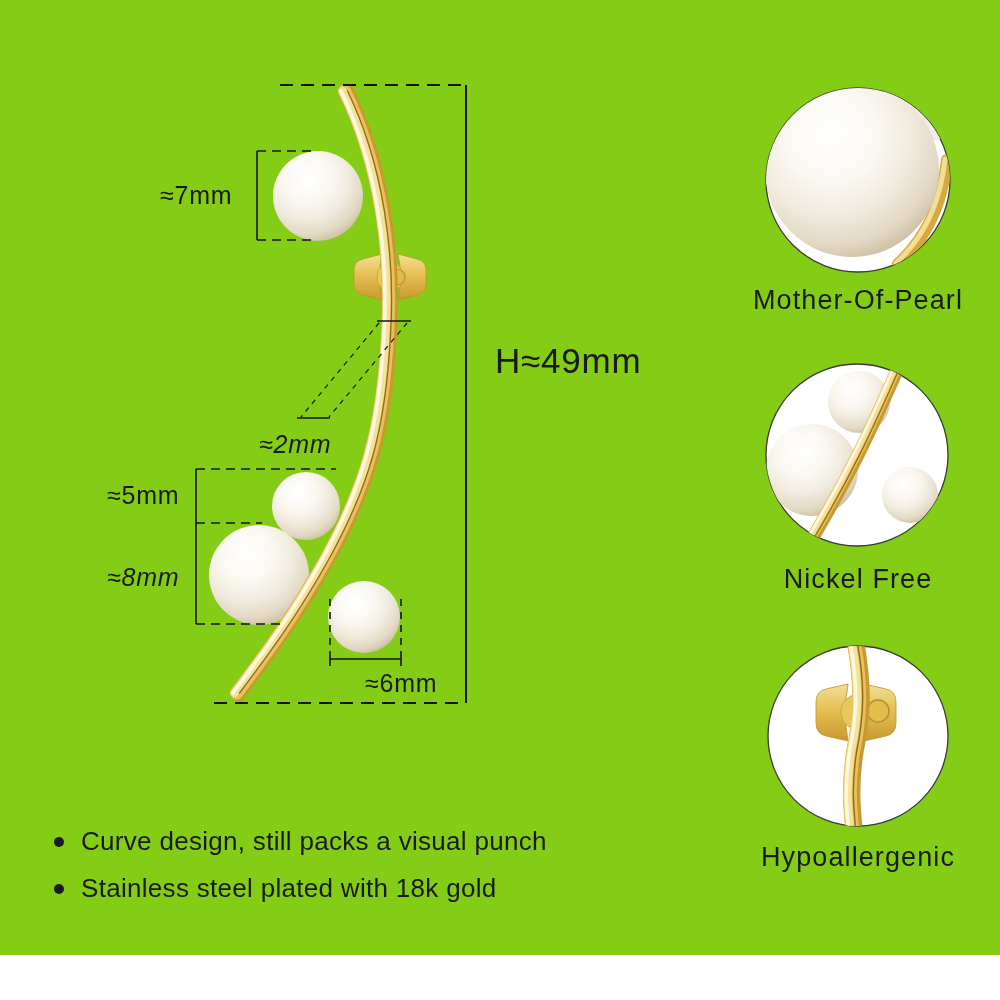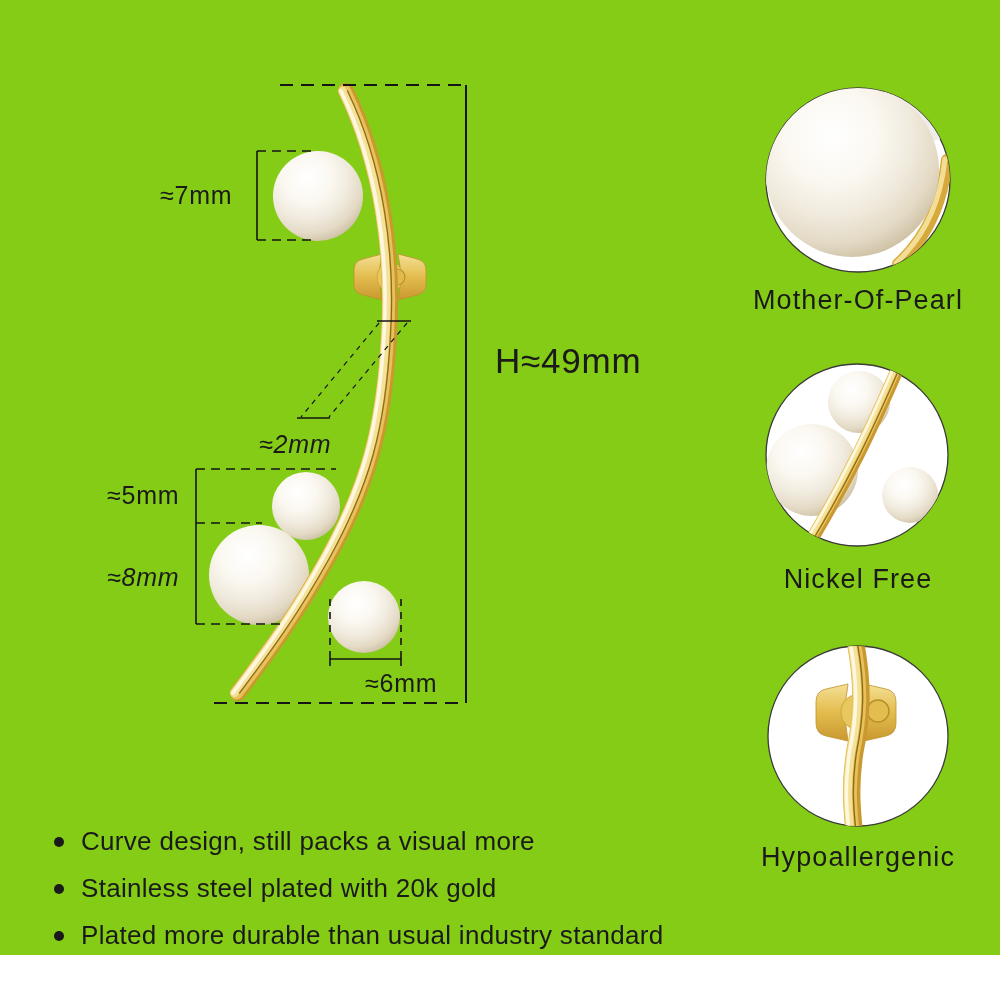--- a/index.html
+++ b/index.html
@@ -157,18 +157,17 @@
   <div class="label dim" style="left:107px;top:481px;">≈5mm</div>
   <div class="label dim" style="left:107px;top:563px;font-style:italic;">≈8mm</div>
   <div class="label dim" style="left:330px;top:669px;margin-left:35px;">≈6mm</div>
   <div class="label dim-h" style="left:495px;top:341px;">H≈49mm</div>
 
   <div class="feat" style="top:285px;">Mother-Of-Pearl</div>
   <div class="feat" style="top:564px;">Nickel Free</div>
   <div class="feat" style="top:842px;">Hypoallergenic</div>
 
   <ul class="bullets">
-    <li>Curve design, still packs a visual more</li>
-    <li>Stainless steel plated with 20k gold</li>
-    <li>Plated more durable than usual industry standard</li>
+    <li>Curve design, still packs a visual punch</li>
+    <li>Stainless steel plated with 18k gold</li>
   </ul>
 
 </div>
 
 </body></html>

